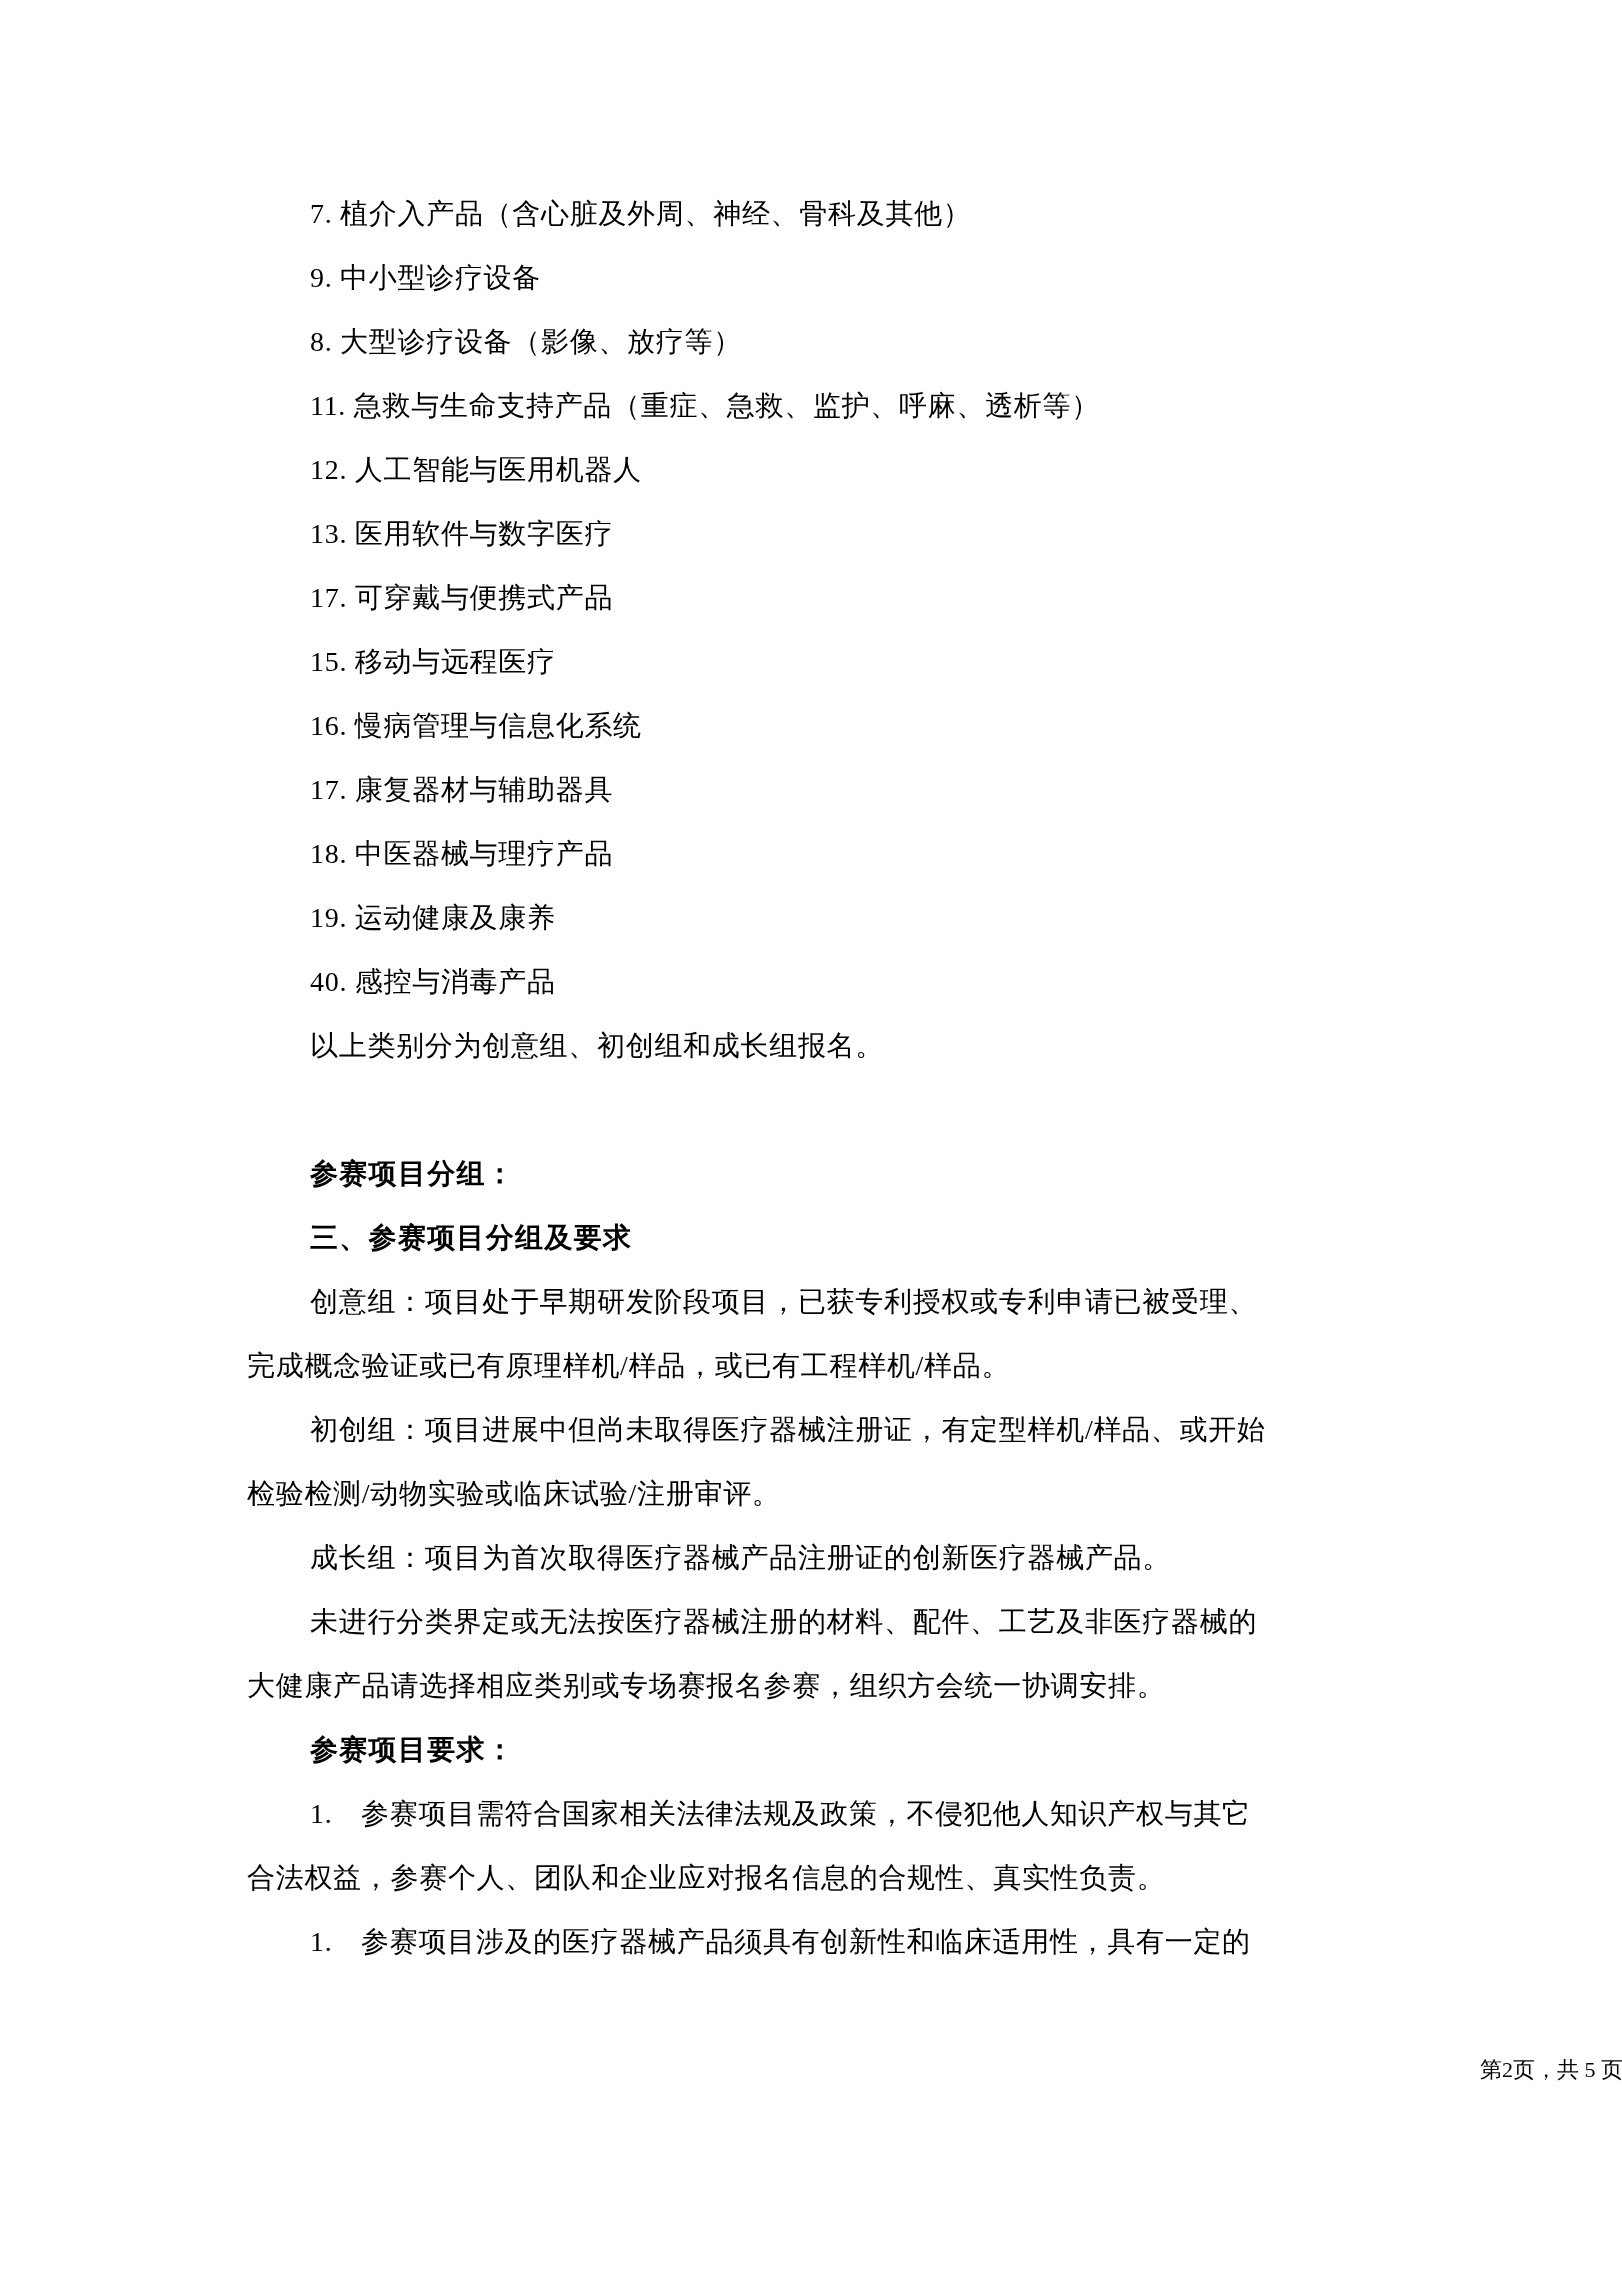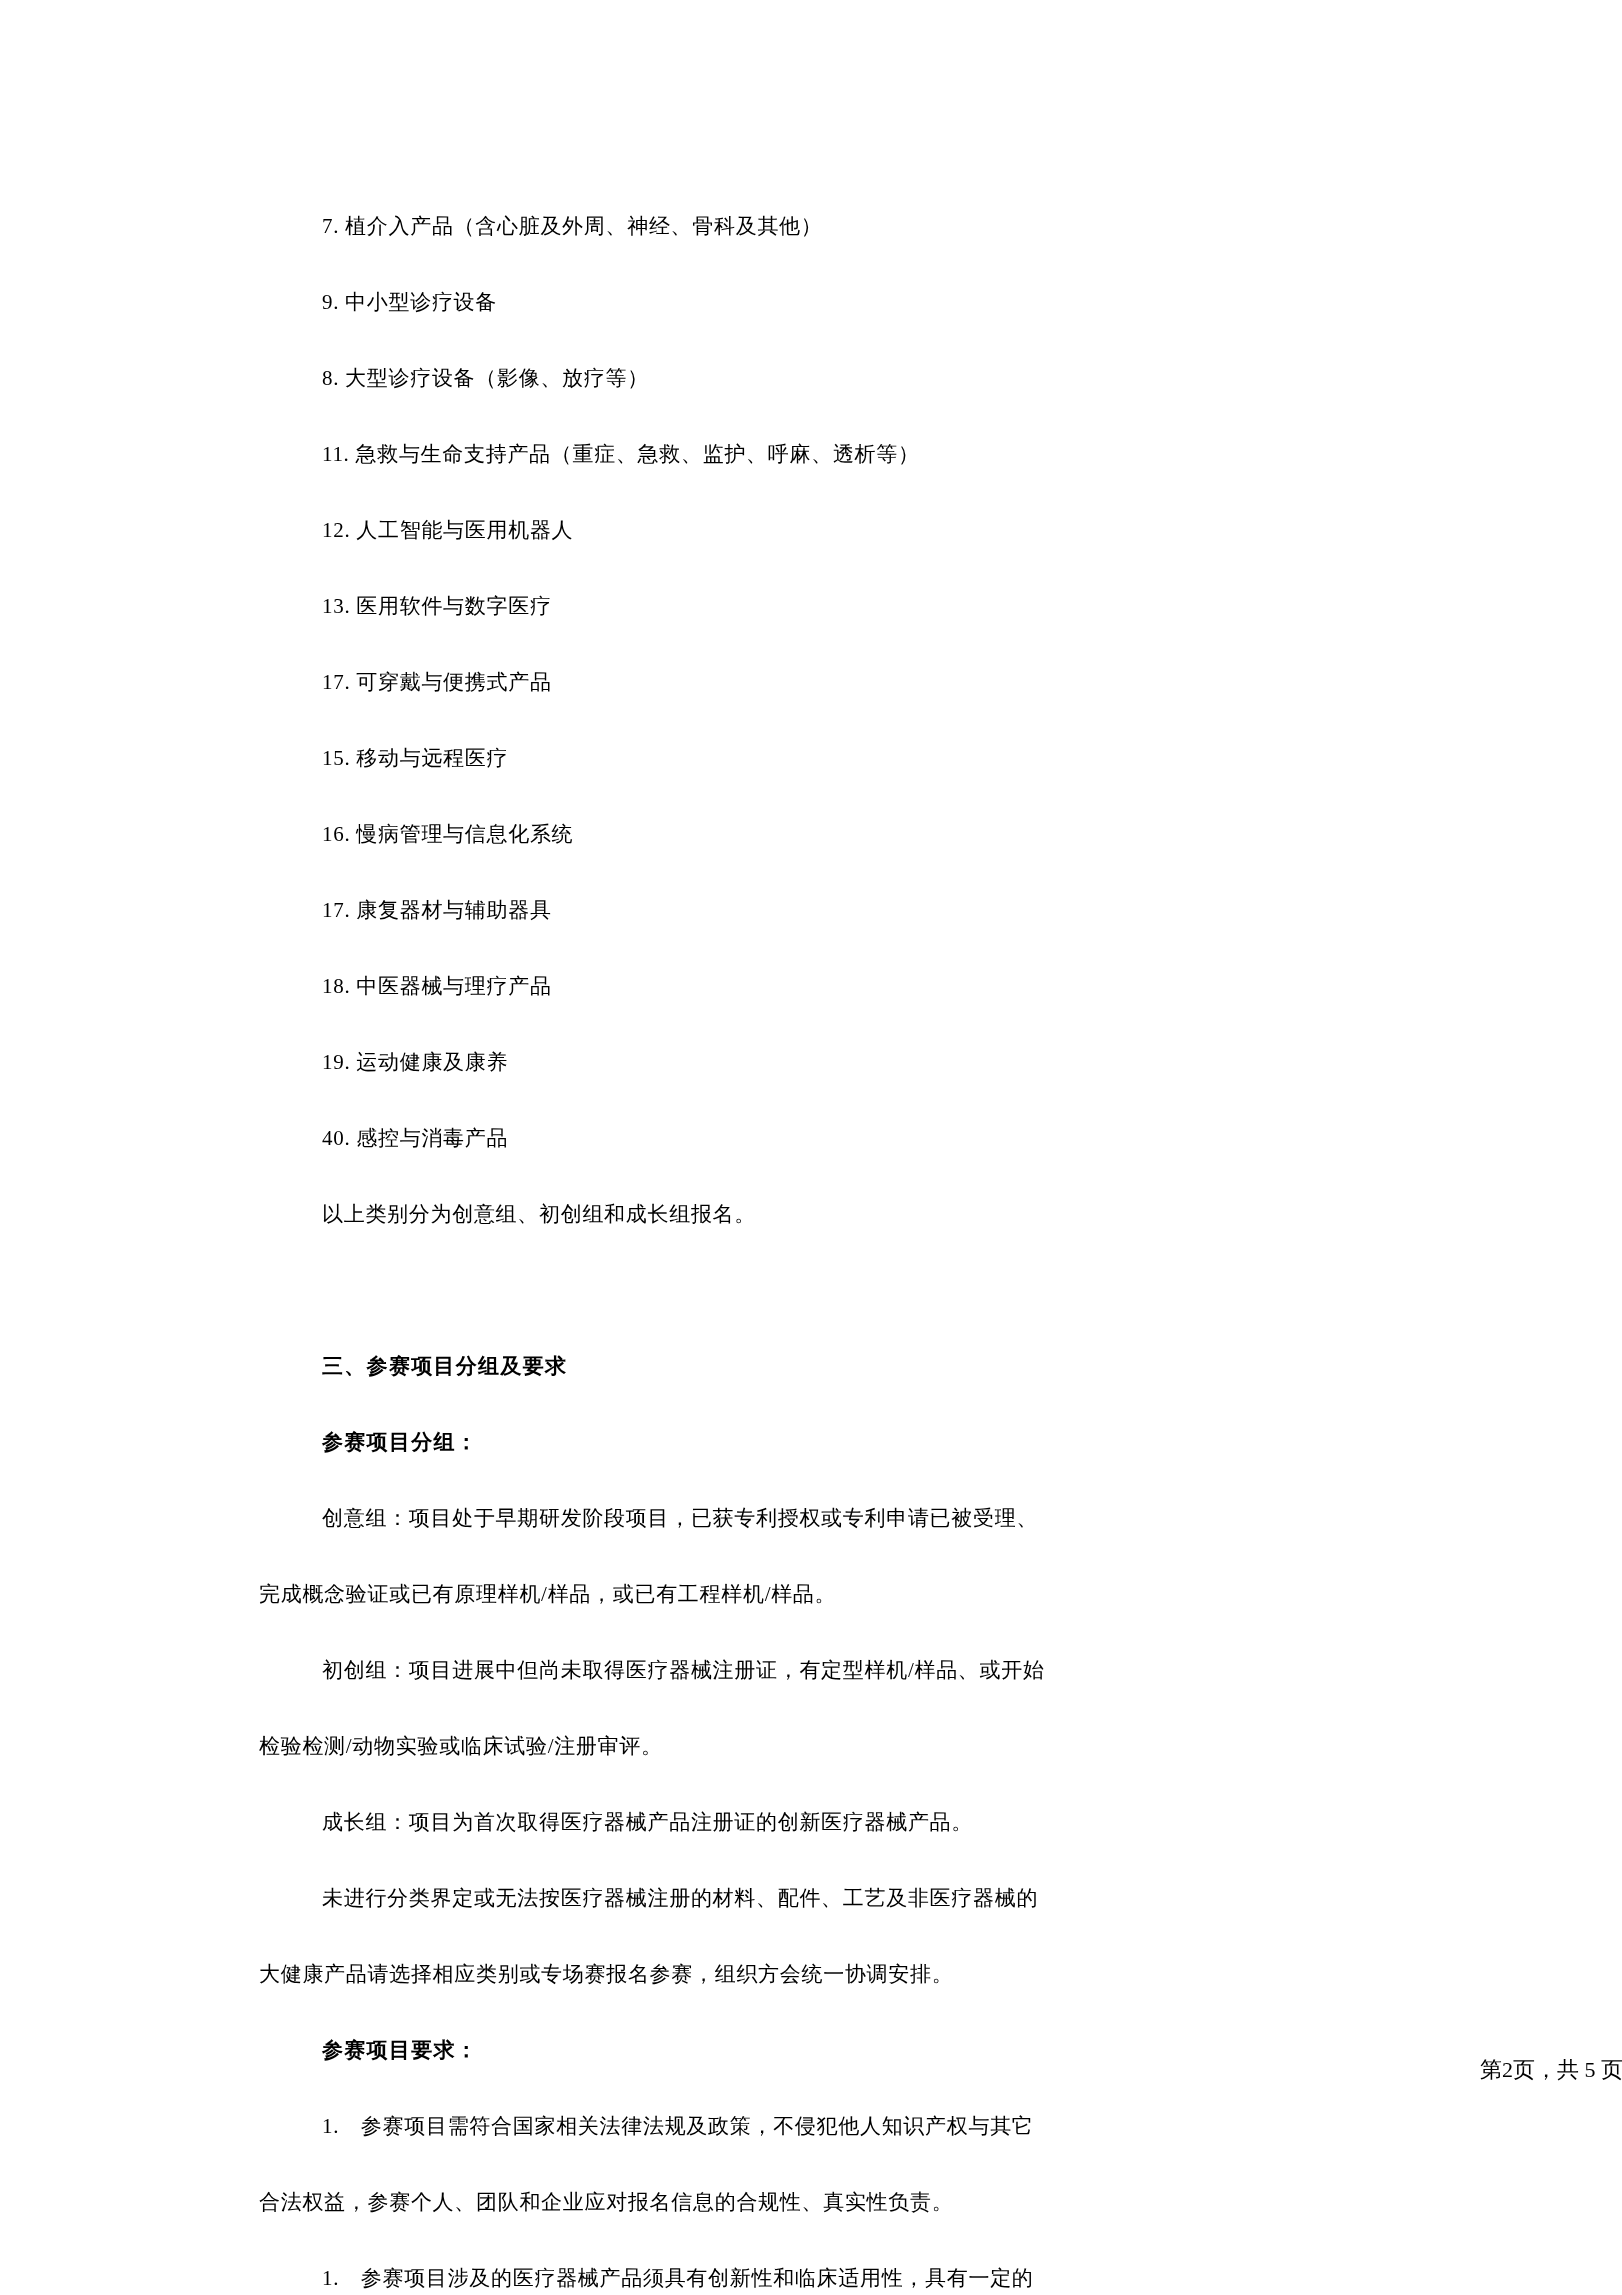--- a/index.html
+++ b/index.html
@@ -16,23 +16,23 @@
     font-family: "Liberation Serif", serif;
     overflow: hidden;
   }
   .doc-body {
     position: absolute;
     left: 247px;
     top: 182px;
     width: 1139px;
   }
   .doc-body p.line {
-    margin: 12px;
+    margin: 0;
     padding: 0;
-    font-size: 21px;
+    font-size: 28px;
     line-height: 64px;
     height: 64px;
     white-space: pre;
     letter-spacing: 0.7px;
   }
   .doc-body p.indent {
     padding-left: 63px;
   }
   .doc-body p.bold {
     font-weight: bold;
@@ -67,22 +67,22 @@
       <p class="line indent">13. 医用软件与数字医疗</p>
       <p class="line indent">17. 可穿戴与便携式产品</p>
       <p class="line indent">15. 移动与远程医疗</p>
       <p class="line indent">16. 慢病管理与信息化系统</p>
       <p class="line indent">17. 康复器材与辅助器具</p>
       <p class="line indent">18. 中医器械与理疗产品</p>
       <p class="line indent">19. 运动健康及康养</p>
       <p class="line indent">40. 感控与消毒产品</p>
       <p class="line indent">以上类别分为创意组、初创组和成长组报名。</p>
       <p class="line blank"></p>
+      <p class="line indent bold">参赛项目分组：</p>
       <p class="line indent bold">三、参赛项目分组及要求</p>
-      <p class="line indent bold">参赛项目分组：</p>
       <p class="line indent">创意组：项目处于早期研发阶段项目，已获专利授权或专利申请已被受理、</p>
       <p class="line plain">完成概念验证或已有原理样机/样品，或已有工程样机/样品。</p>
       <p class="line indent">初创组：项目进展中但尚未取得医疗器械注册证，有定型样机/样品、或开始</p>
       <p class="line plain">检验检测/动物实验或临床试验/注册审评。</p>
       <p class="line indent">成长组：项目为首次取得医疗器械产品注册证的创新医疗器械产品。</p>
       <p class="line indent">未进行分类界定或无法按医疗器械注册的材料、配件、工艺及非医疗器械的</p>
       <p class="line plain">大健康产品请选择相应类别或专场赛报名参赛，组织方会统一协调安排。</p>
       <p class="line indent bold">参赛项目要求：</p>
       <p class="line indent">1.　参赛项目需符合国家相关法律法规及政策，不侵犯他人知识产权与其它</p>
       <p class="line plain">合法权益，参赛个人、团队和企业应对报名信息的合规性、真实性负责。</p>

